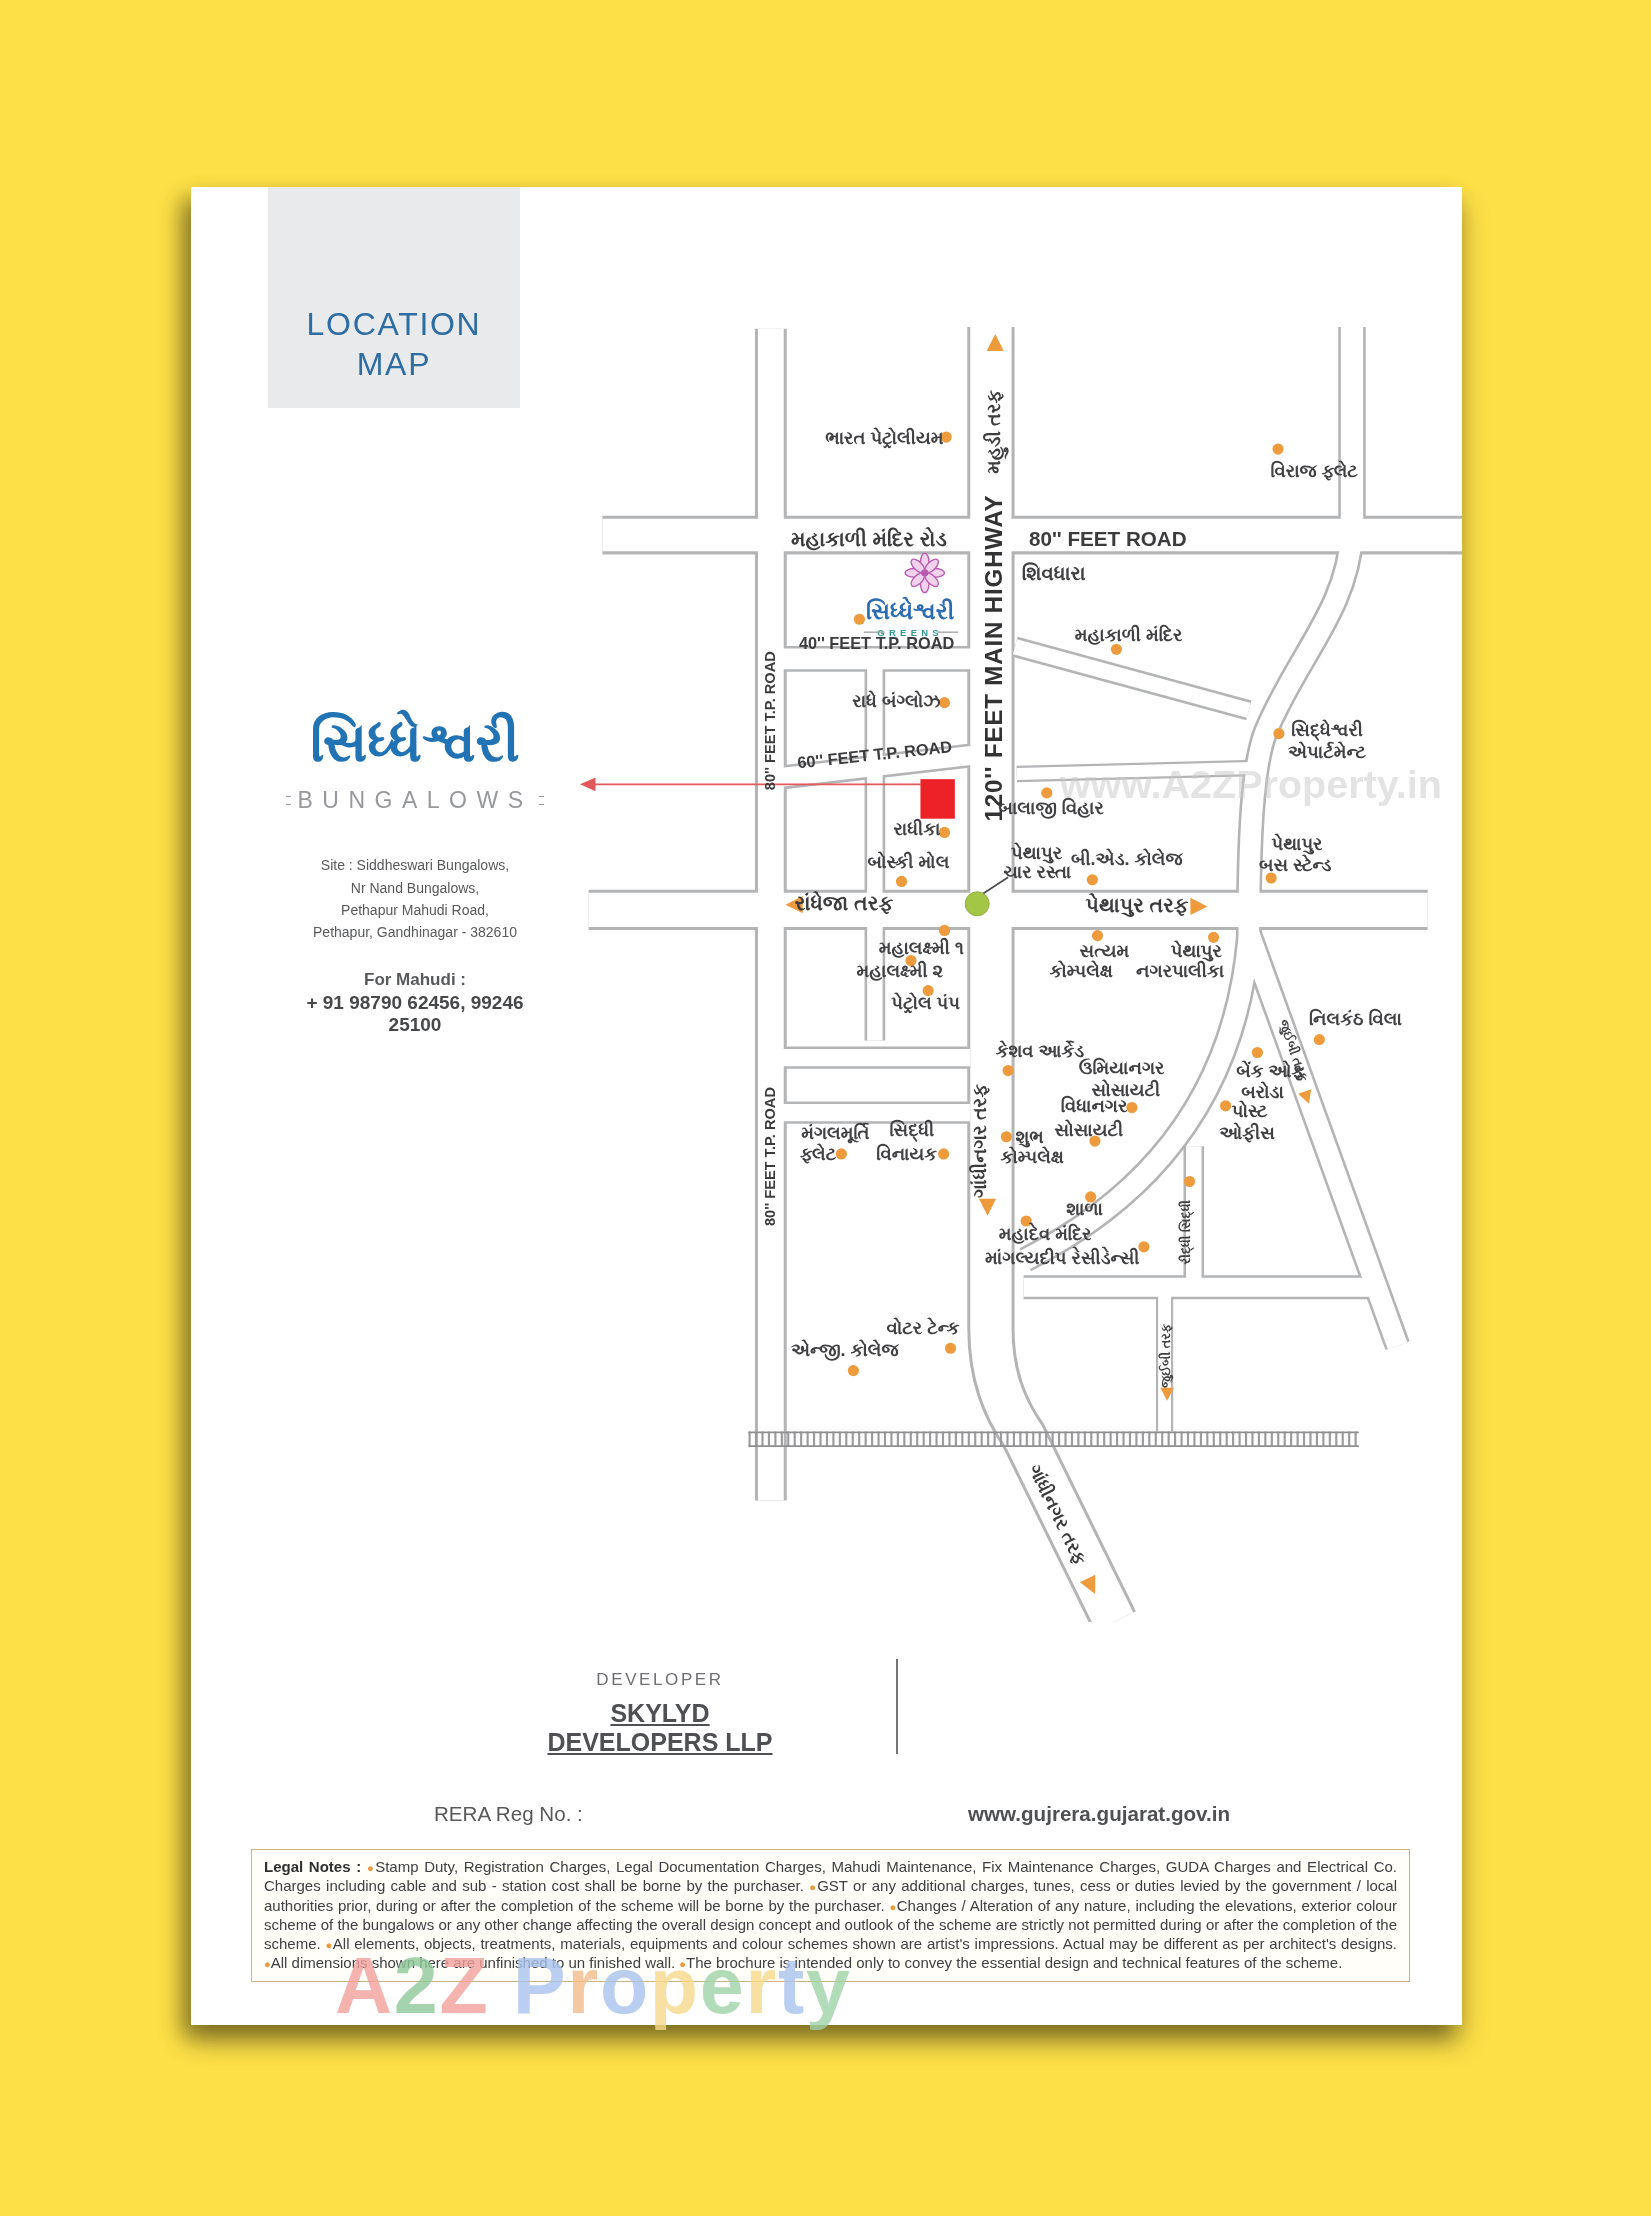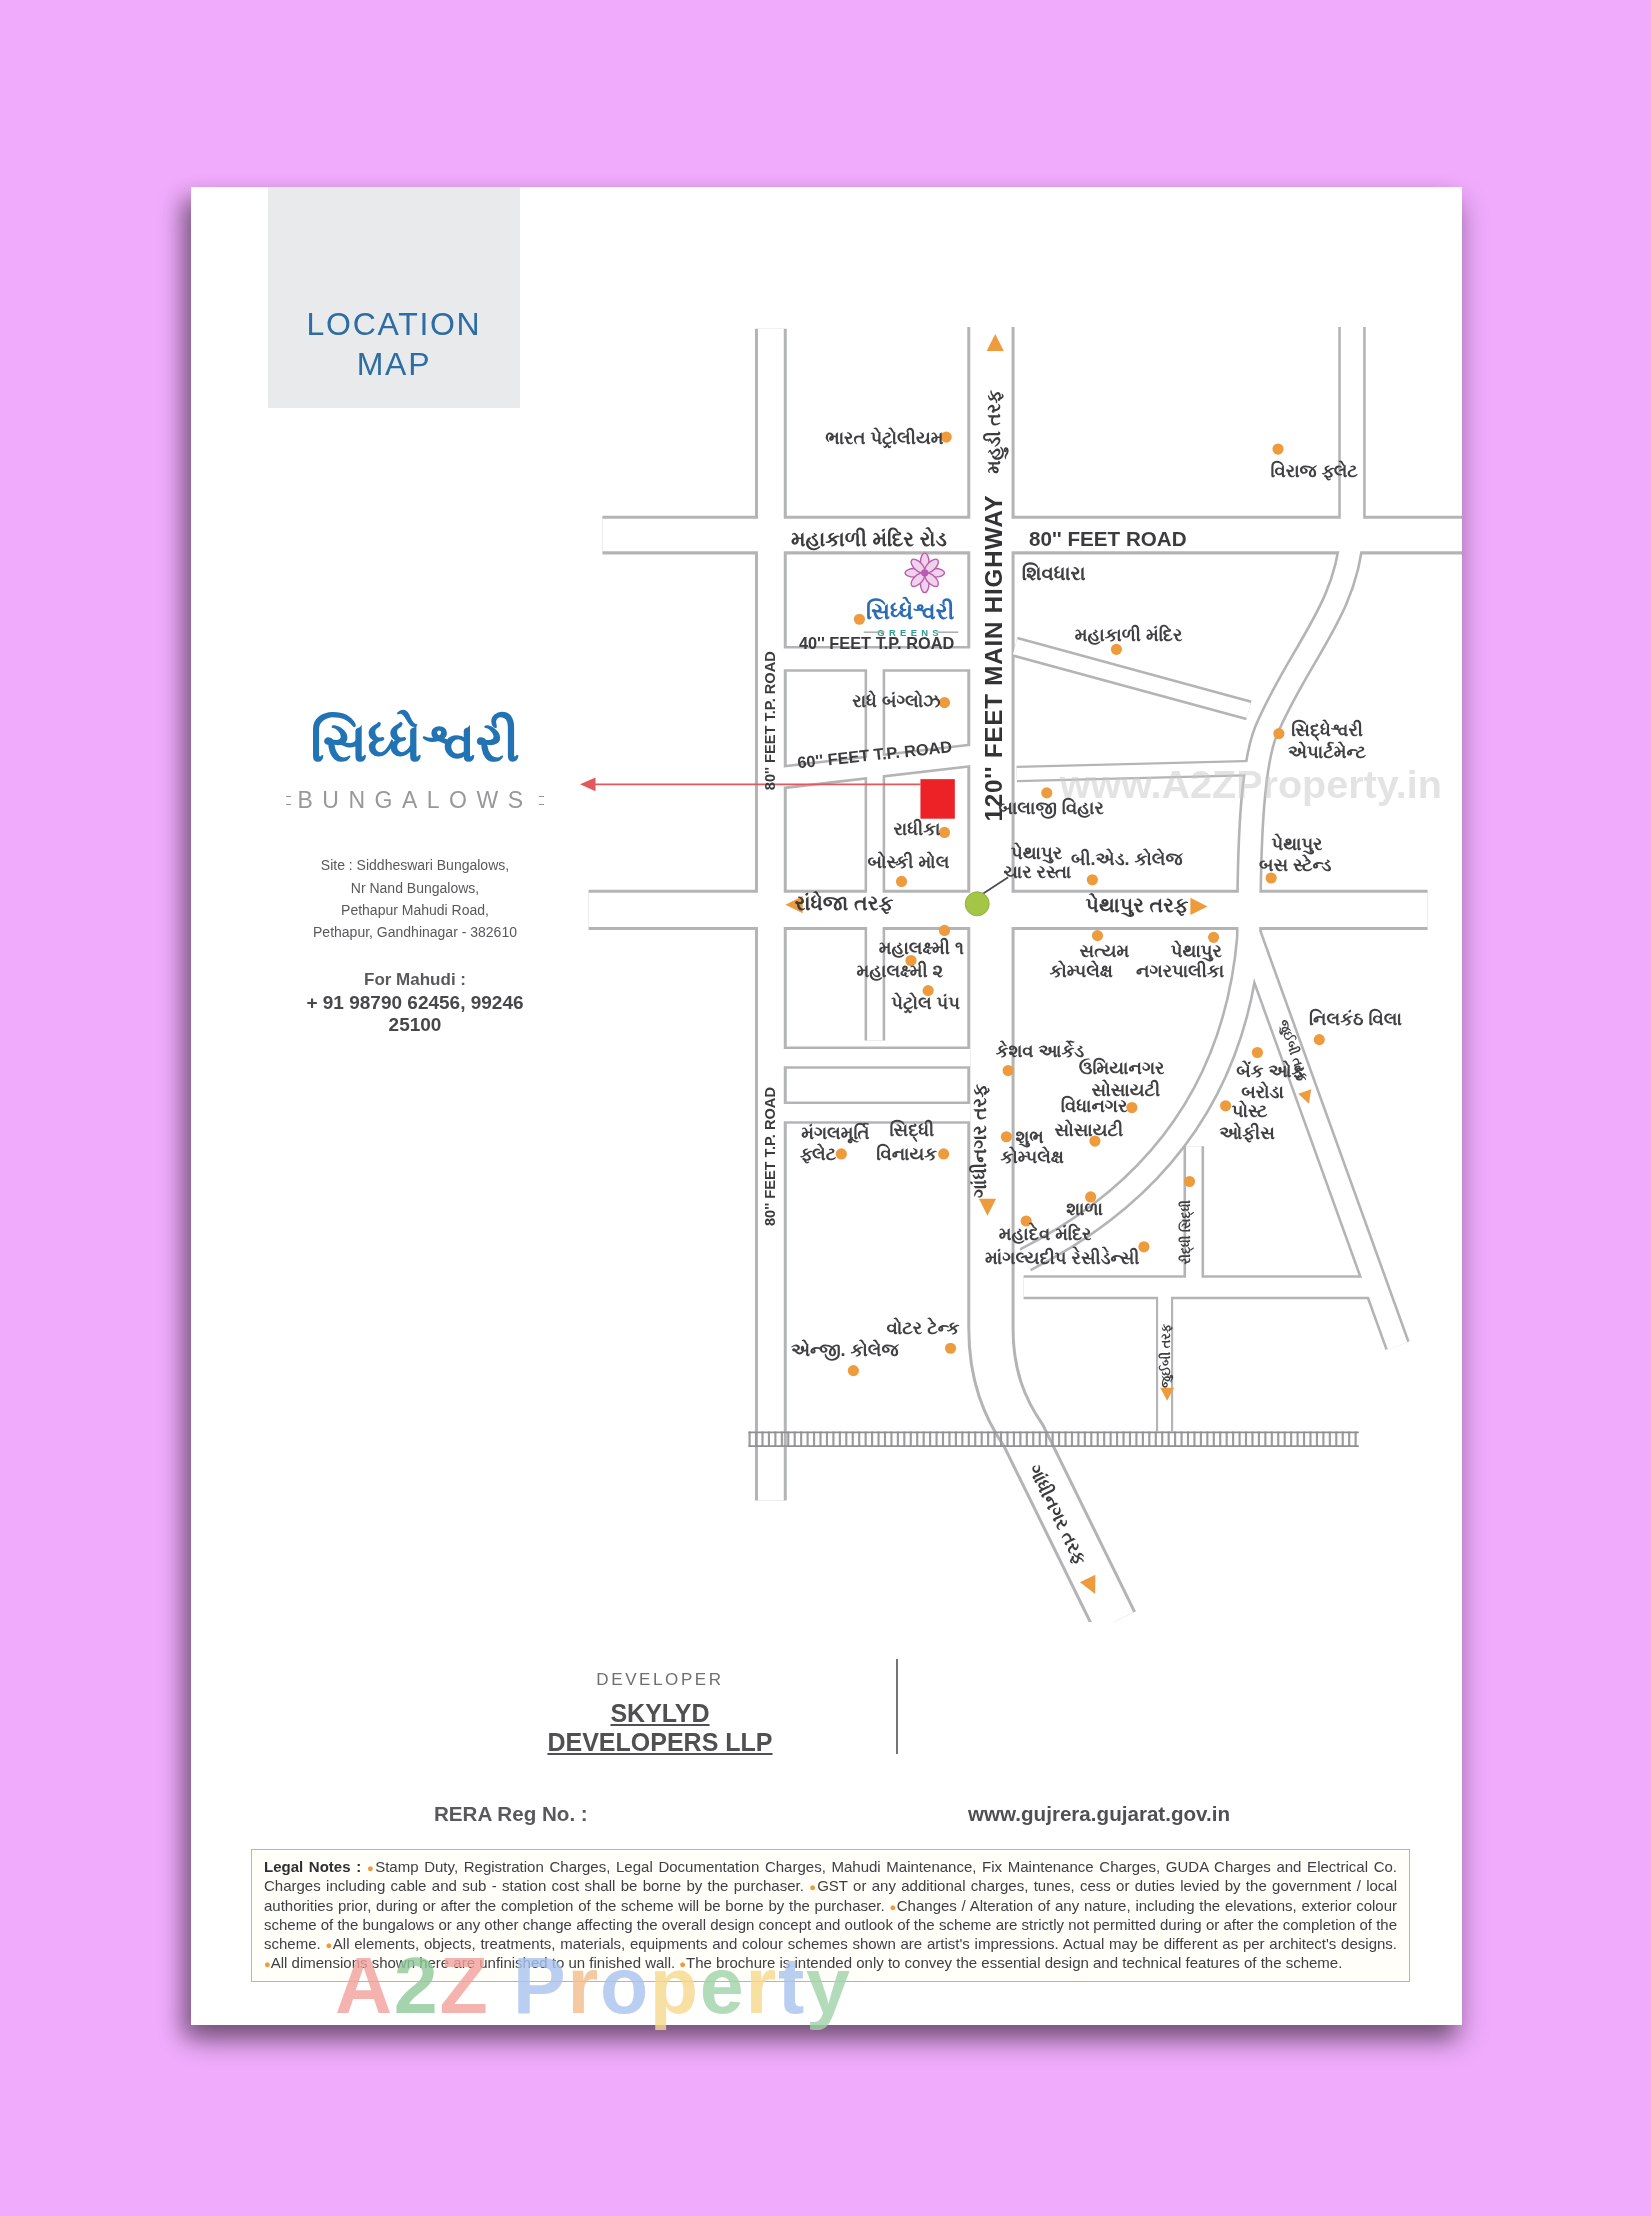--- a/index.html
+++ b/index.html
@@ -1,16 +1,16 @@
 <!DOCTYPE html>
 <html style="font-size:13.8px"><head>
 <meta charset="utf-8">
 <style>
   html,body{margin:0;padding:0;background:#a7a9ac;}
-  .stage{position:relative;width:1651px;height:2216px;background:#f0abfc;overflow:hidden;
+  .stage{position:relative;width:1651px;height:2216px;background:#fde047;overflow:hidden;
          font-family:"Liberation Sans",sans-serif;}
   .page{position:absolute;left:191px;top:187px;width:1271px;height:1838px;background:#ffffff;
         box-shadow:-10.3px 12px 20.6px rgba(0,0,0,.35), 0 15.5px 26px rgba(0,0,0,.28);}
   
   .loc-box{position:absolute;left:77px;top:0;width:252px;height:221px;background:#e9eaec;
            display:flex;flex-direction:column;align-items:center;justify-content:flex-end;
            padding-bottom:24px;box-sizing:border-box;}
   .loc-line{color:#2e6da4;font-size:32px;letter-spacing:1.7px;line-height:40px;font-weight:400;}
   
   .brand{position:absolute;left:95px;top:516px;width:258px;text-align:center;}
@@ -33,21 +33,21 @@
   text.hw{font-size:28px;font-weight:bold;fill:#333335;letter-spacing:1px;}
   text.dir{font-size:24px;font-weight:bold;fill:#3c3c3e;}
   text.wm{font-size:46px;font-weight:bold;fill:#c9c9c9;opacity:.5;text-anchor:start;}
   .casing path{fill:none;stroke:#b3b4b6;stroke-linejoin:round;}
   .roadfill path{fill:none;stroke:#ffffff;stroke-linejoin:round;}
   
   .f-center{position:absolute;text-align:center;}
   .f-label{font-size:17px;color:#6e6f72;letter-spacing:2.6px;}
   .f-name{font-size:25px;color:#4f5053;font-weight:bold;margin-top:8.6px;text-decoration:underline;}
   .f-divider{position:absolute;left:705px;top:1472px;width:1.7px;height:95px;background:#737477;}
-  .rera{position:absolute;left:243px;top:1615px;font-size:20.6px;color:#58595b;font-weight:bold;}
+  .rera{position:absolute;left:243px;top:1615px;font-size:20.6px;color:#58595b;}
   .gujrera{position:absolute;left:777px;top:1615px;width:258px;text-align:center;
            font-size:20.6px;color:#4f5053;font-weight:600;}
   
   .legal{position:absolute;left:60px;top:1662px;width:1159px;box-sizing:border-box;
          border:1.7px solid #cbb481;background:#fffef9;padding:7.7px 12px;
          font-size:15px;line-height:18.5px;color:#3f4043;text-align:justify;}
   .legal-label{font-weight:bold;color:#2f3032;margin-top:31px;}
   .legal-item::before{content:" \25CF ";color:#ee9b3d;font-size:11.2px;}
   
   .wm-bottom{position:absolute;left:144px;top:1753px;font-size:79px;font-weight:bold;

